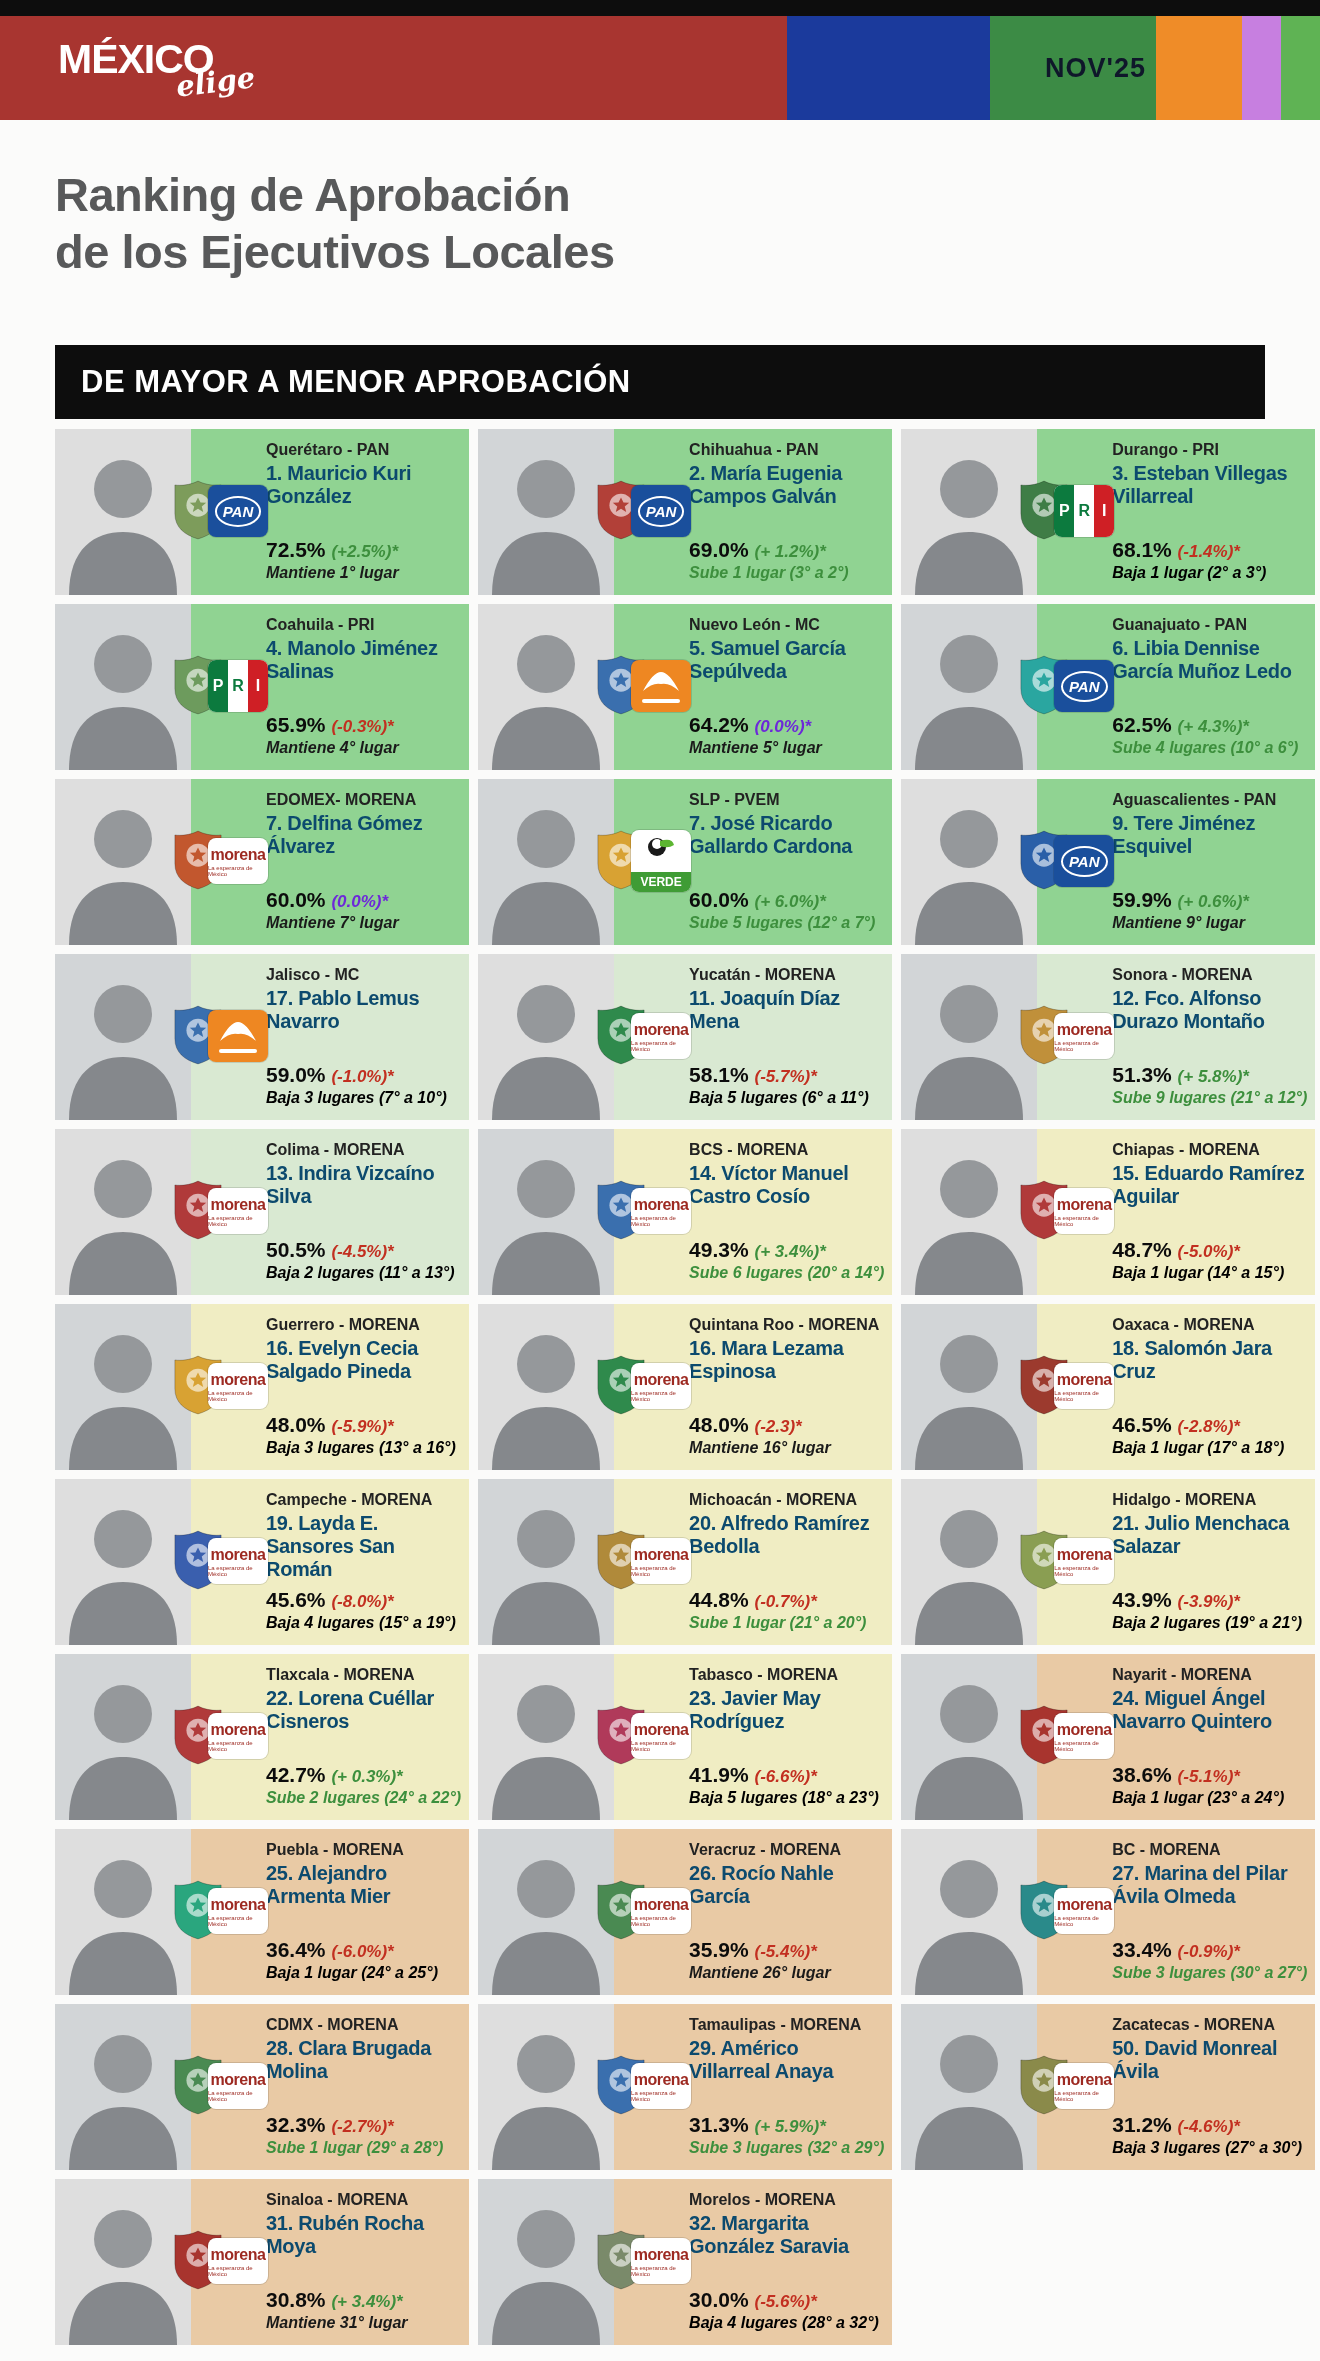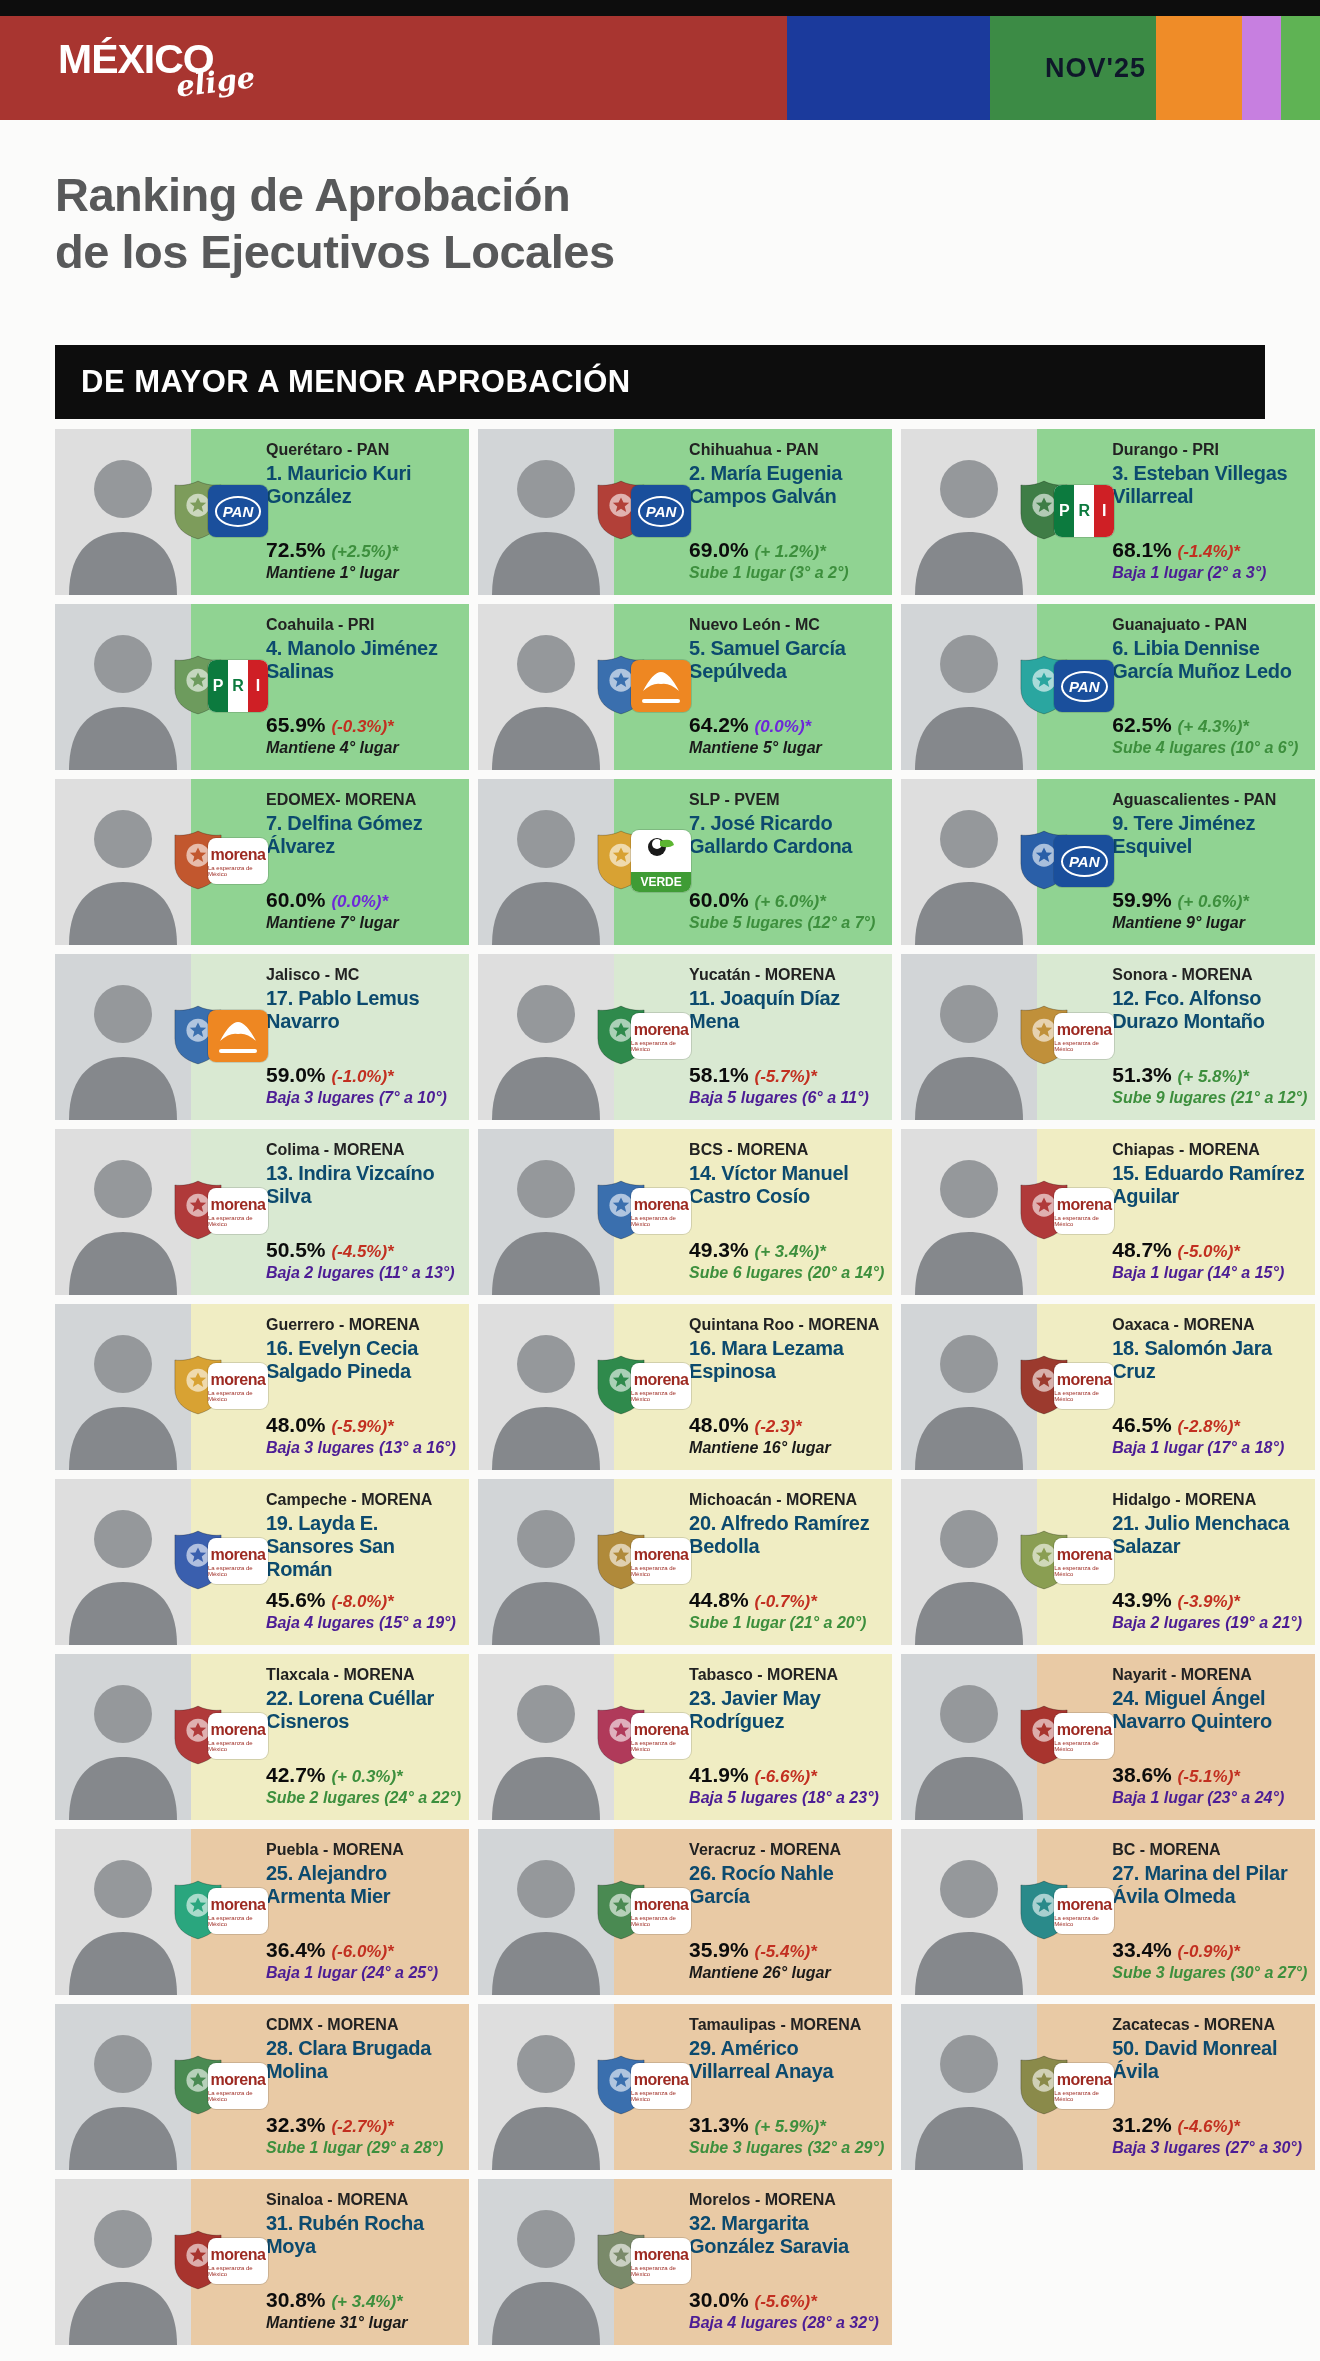--- a/index.html
+++ b/index.html
@@ -39,21 +39,21 @@
   .state{margin-top:7px;font-size:16px;font-weight:600;color:#222;}
   .name{margin-top:3px;font-size:20px;font-weight:800;color:#0c4a6e;line-height:1.15;letter-spacing:-0.3px;}
   .spacer{flex:1;}
   .approval{font-size:21px;font-weight:800;color:#0c0c0c;white-space:nowrap;}
   .chg{font-size:17px;font-weight:700;font-style:italic;}
   .chg.pos{color:#3d8f3d;}
   .chg.neg{color:#c22f20;}
   .chg.neu{color:#6d28d9;}
   .movement{margin:2px 0 7px 0;font-size:16px;font-weight:700;font-style:italic;white-space:nowrap;}
   .movement.up{color:#3d8f3d;}
-  .movement.down{color:#4c1d95;}
+  .movement.down{color:#000000;}
   .movement.keep{color:#1a1a1a;}
   
   .plogo{width:60px;border-radius:8px;box-shadow:0 0 0 1px rgba(0,0,0,.12);display:flex;flex-direction:column;align-items:center;justify-content:center;overflow:hidden;}
   .plogo.pan{height:52px;background:#1a4f9c;}
   .pan-oval{border:2px solid #fff;border-radius:50%;padding:5px 6px;color:#fff;font-weight:800;font-style:italic;font-size:15px;}
   .plogo.pri{height:52px;background:#fff;flex-direction:row;}
   .pri-seg{flex:1;height:100%;display:flex;align-items:center;justify-content:center;font-weight:800;font-size:16px;}
   .pri-seg.g{background:#0c7a3e;color:#fff;}
   .pri-seg.w{background:#fff;color:#0c7a3e;}
   .pri-seg.r{background:#cf1f25;color:#fff;}

